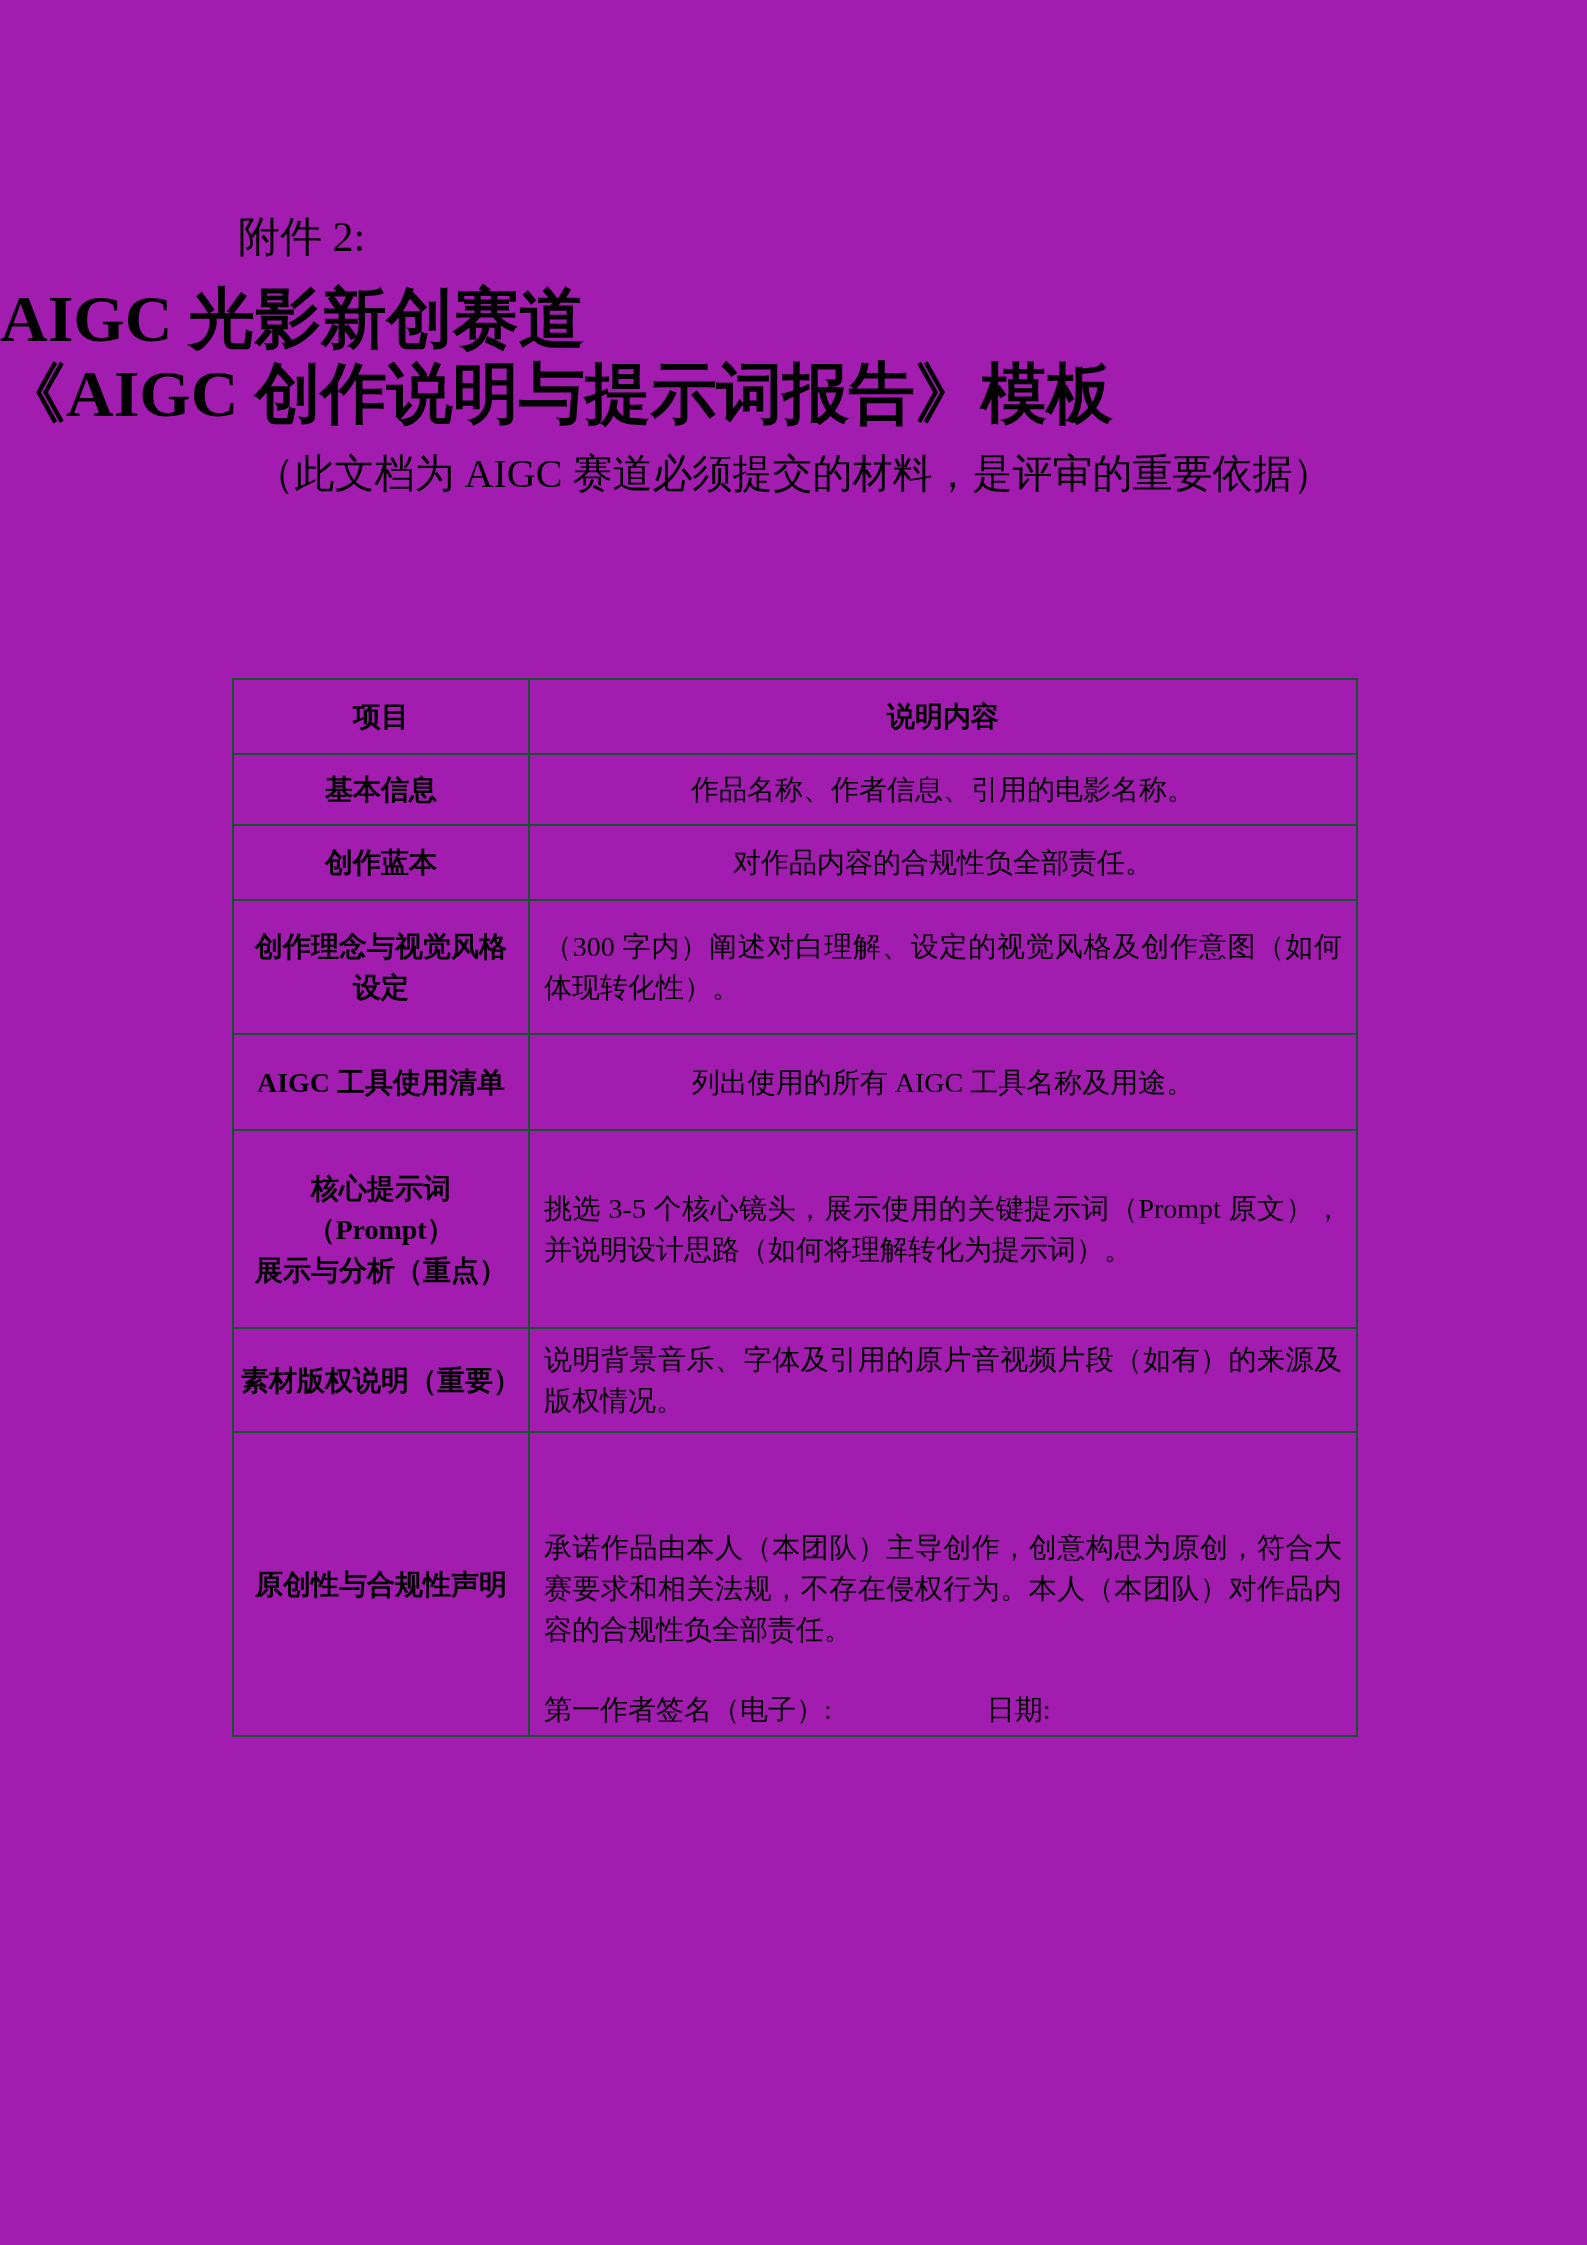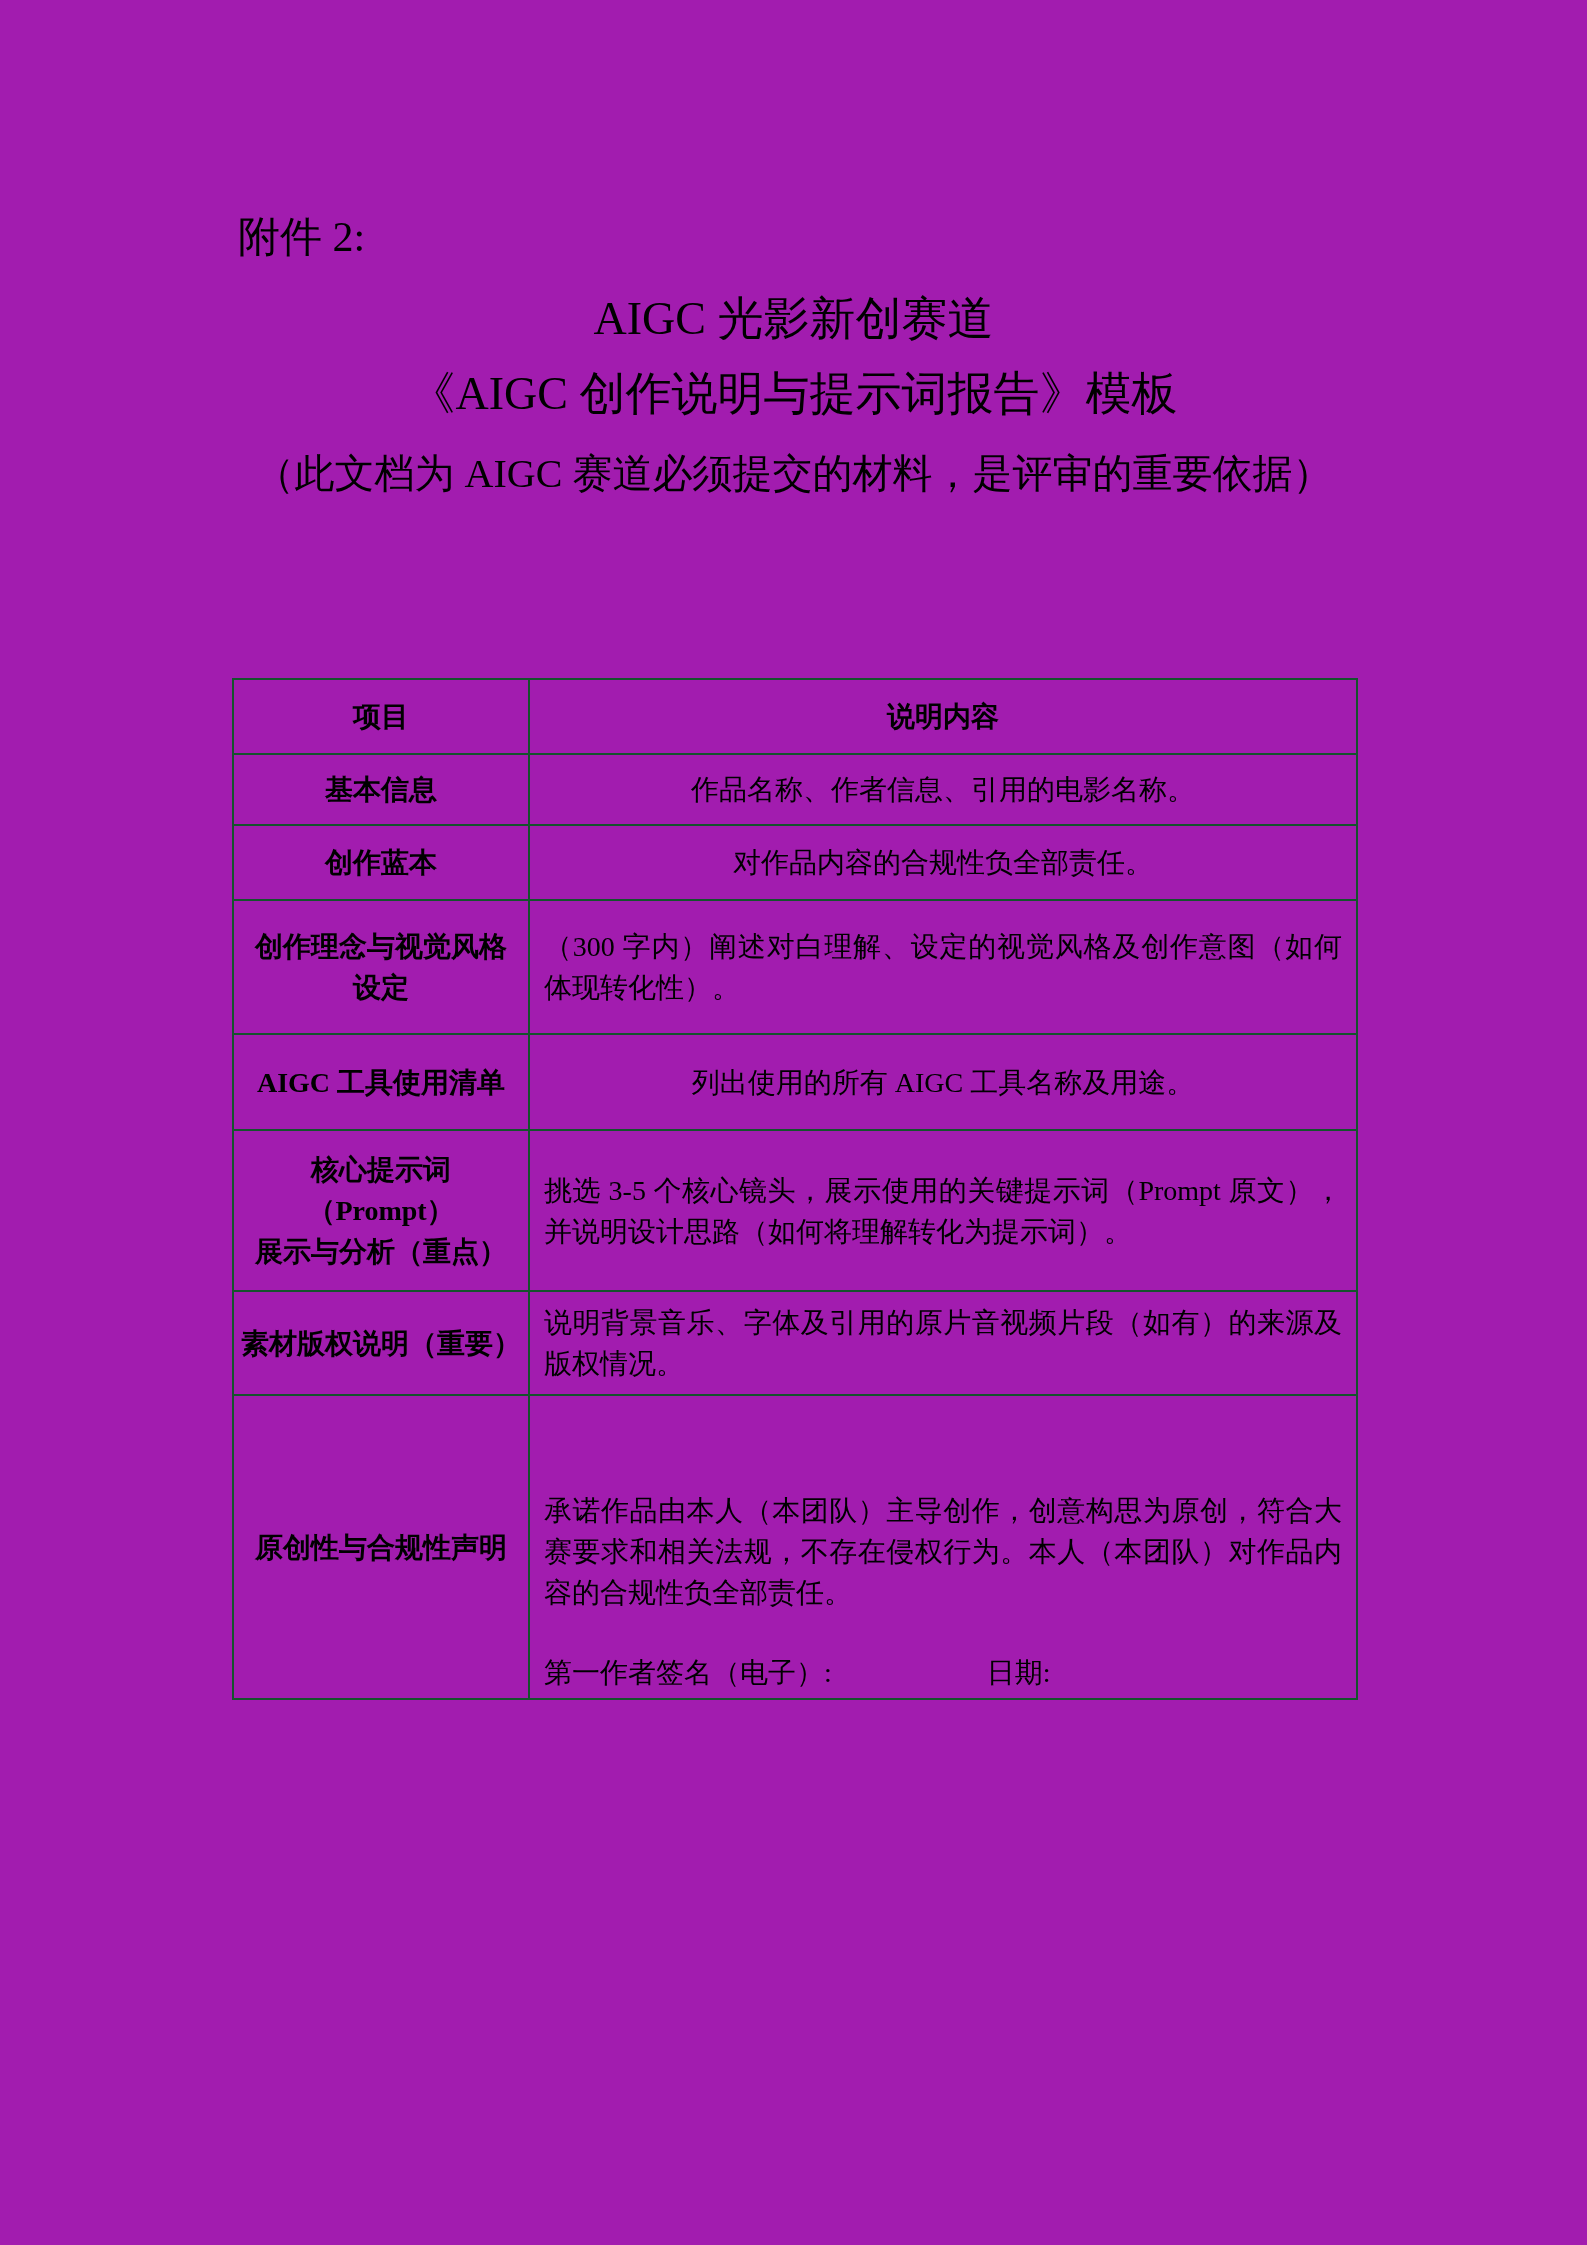--- a/index.html
+++ b/index.html
@@ -22,23 +22,22 @@
     top: 212px;
     font-size: 42px;
     line-height: 1.2;
     white-space: pre;
   }
   .doc-title {
     position: absolute;
     left: 0;
     top: 281px;
     width: 100%;
-    text-align: center;
-    font-size: 46px;
-    font-weight: normal;
+    font-size: 66px;
+    font-weight: bold;
     line-height: 75px;
   }
   .doc-title .title-line { display: block; }
   .doc-subtitle {
     position: absolute;
     left: 0;
     top: 448px;
     width: 100%;
     text-align: center;
     font-size: 40px;
@@ -89,21 +88,21 @@
     bottom: 5px;
     text-align: left;
     white-space: nowrap;
   }
   .sig-date { margin-left: 148px; }
   tr.h-hdr { height: 75px; }
   tr.h-r1  { height: 71px; }
   tr.h-r2  { height: 75px; }
   tr.h-r3  { height: 134px; }
   tr.h-r4  { height: 96px; }
-  tr.h-r5  { height: 161px; }
+  tr.h-r5  { height: 198px; }
   tr.h-r6  { height: 104px; }
   tr.h-r7  { height: 304px; }
 </style>
 </head>
 <body>
 
 <div class="page">
 
   <div class="attachment-label">附件 2:</div>
 

